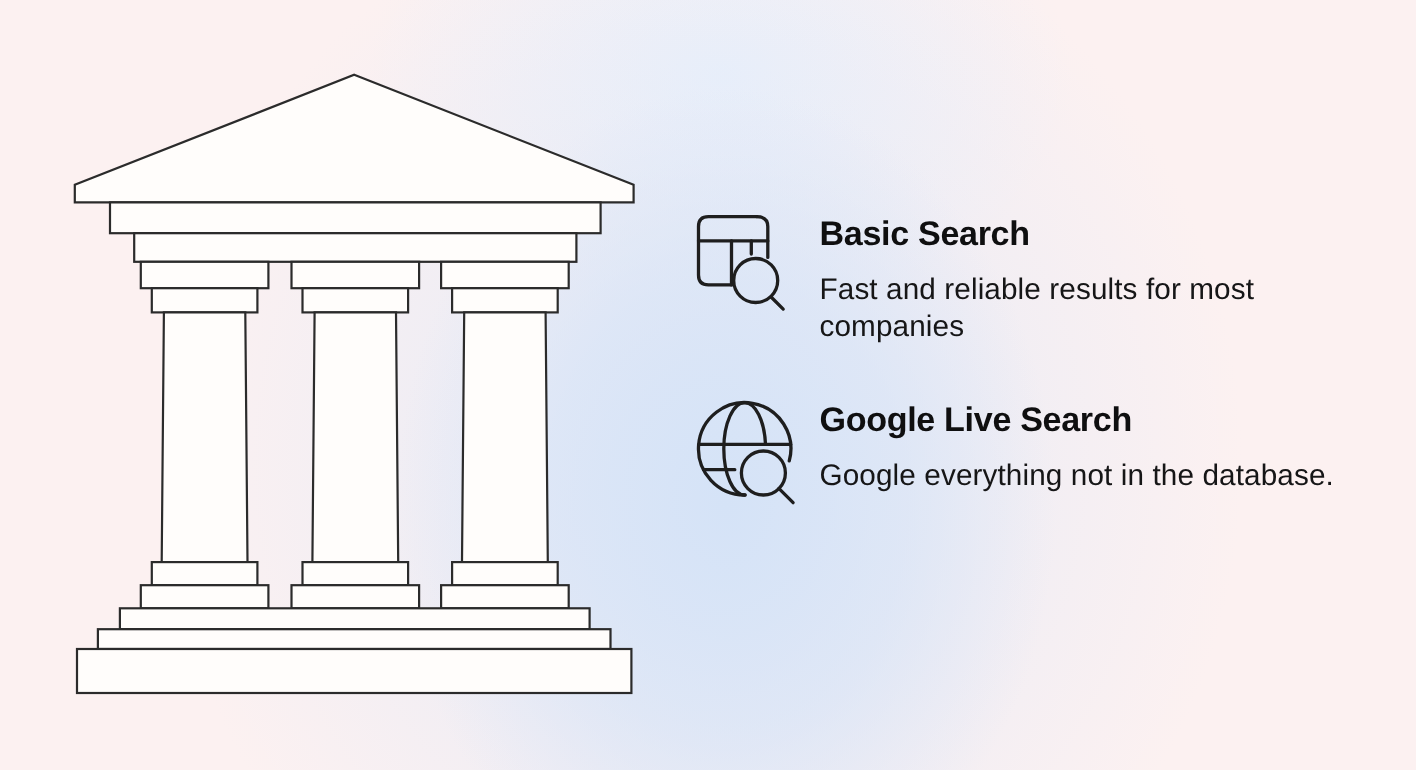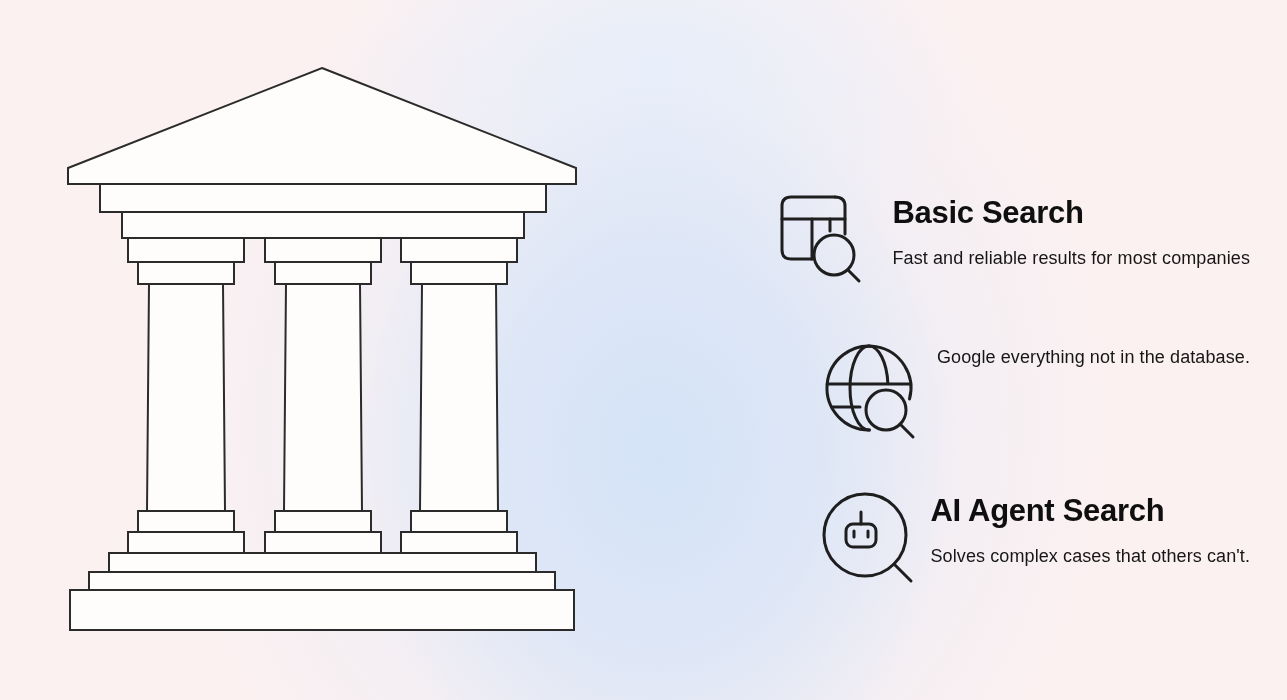--- a/index.html
+++ b/index.html
@@ -9,31 +9,31 @@
     background-color:#fcf1f1;
     background-image:
       radial-gradient(ellipse 300px 380px at 660px 460px, rgba(213,227,247,1) 0%, rgba(213,227,247,0.6) 55%, rgba(213,227,247,0) 100%),
       radial-gradient(ellipse 490px 530px at 640px 420px, rgba(221,232,249,0.8) 0%, rgba(221,232,249,0) 100%),
       radial-gradient(ellipse 320px 220px at 655px 70px, rgba(233,240,251,0.9) 0%, rgba(233,240,251,0) 100%);
   }
   .temple-wrap{position:absolute;left:60px;top:60px;width:520px;height:574px;}
   .temple-wrap svg{overflow:visible;display:block;}
   .temple-shape{fill:#fffdfb;stroke:#2b2b2b;stroke-width:2;stroke-linejoin:miter;}
   .features{position:absolute;left:630px;top:192px;width:620px;}
-  .feature-row{display:flex;align-items:flex-start;gap:13px;margin-bottom:47px;justify-content:flex-end;}
+  .feature-row{display:flex;align-items:flex-start;gap:13px;margin-bottom:47px;}
   .feature-icon{width:102px;height:102px;flex:0 0 102px;}
   .feature-icon svg{display:block;}
   .icon-stroke{fill:none;stroke:#1e1e1e;stroke-width:3;stroke-linecap:round;stroke-linejoin:round;}
   .feature-text{padding-top:5px;}
   .feature-title{
     font-size:31px;font-weight:700;color:#0f0f10;letter-spacing:-0.3px;
     margin:0 0 17px 0;line-height:1.05;
   }
   .feature-desc{
-    font-size:18px;font-weight:400;color:#161617;margin:0;line-height:1.25;letter-spacing:0.1px;
+    font-size:27px;font-weight:400;color:#161617;margin:0;line-height:1.25;letter-spacing:0.1px;
   }
 </style>
 </head>
 <body>
 
 <div class="temple-wrap">
   <svg width="520" height="574" viewBox="0 0 520 574">
 
     <polygon class="temple-shape" points="262,8 516,108 516,124 8,124 8,108"></polygon>
 
@@ -96,34 +96,19 @@
         <path class="icon-stroke" d="M 87.5,58 A 42,42 0 1 0 47.5,89"></path>
         <path class="icon-stroke" d="M 47,89 A 19,42 0 0 1 47,5"></path>
         <path class="icon-stroke" d="M 47,5 A 19,42 0 0 1 65.9,42.6"></path>
         <path class="icon-stroke" d="M 5.2,43 H 88.8"></path>
         <path class="icon-stroke" d="M 9.5,66 H 38"></path>
         <circle class="icon-stroke" cx="64" cy="69" r="20"></circle>
         <path class="icon-stroke" d="M 78,83 L 91,96"></path>
       </svg>
     </div>
     <div class="feature-text">
+      <h2 class="feature-title">Google Live Search</h2>
       <p class="feature-desc">Google everything not in the database.</p>
     </div>
   </div>
 
-  <div class="feature-row">
-    <div class="feature-icon">
-      <svg width="100" height="100" viewBox="0 0 100 100">
-        <circle class="icon-stroke" cx="49" cy="45" r="41"></circle>
-        <rect class="icon-stroke" x="30" y="34" width="30" height="23" rx="7"></rect>
-        <path class="icon-stroke" d="M 45,34 V 22"></path>
-        <path class="icon-stroke" d="M 38,41 V 47"></path>
-        <path class="icon-stroke" d="M 52,41 V 47"></path>
-        <path class="icon-stroke" d="M 78,74 L 95,91"></path>
-      </svg>
-    </div>
-    <div class="feature-text">
-      <h2 class="feature-title">AI Agent Search</h2>
-      <p class="feature-desc">Solves complex cases that others can't.</p>
-    </div>
-  </div>
 
 </div>
 
 </body></html>

